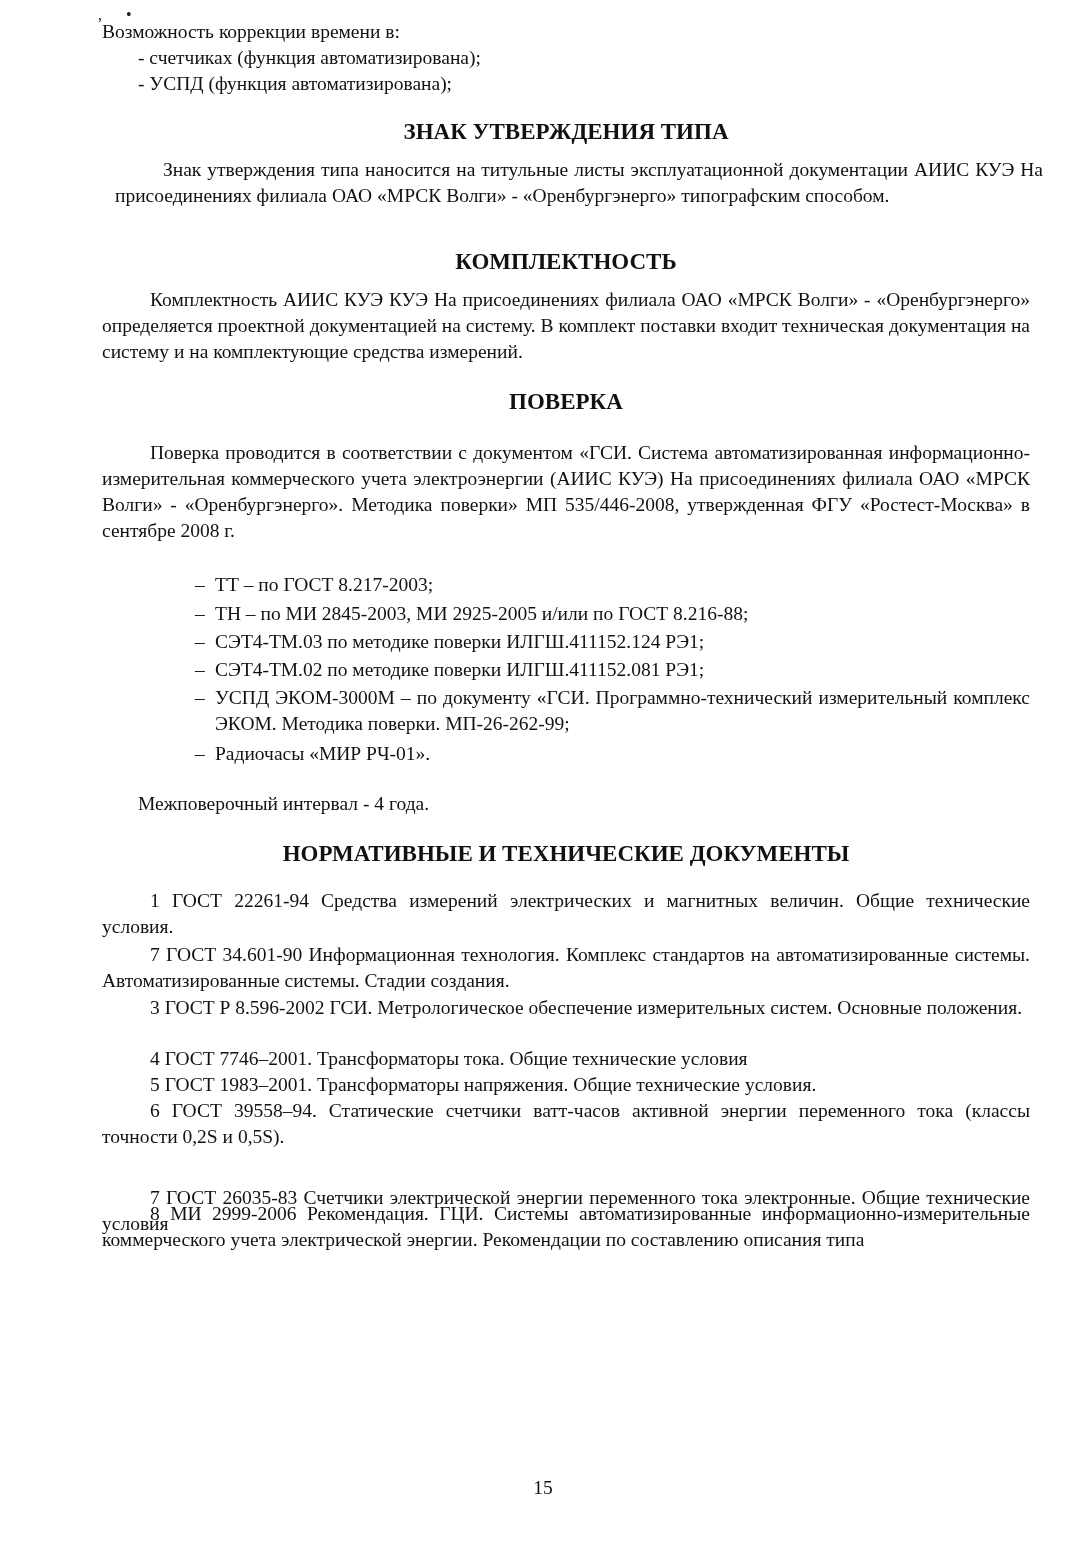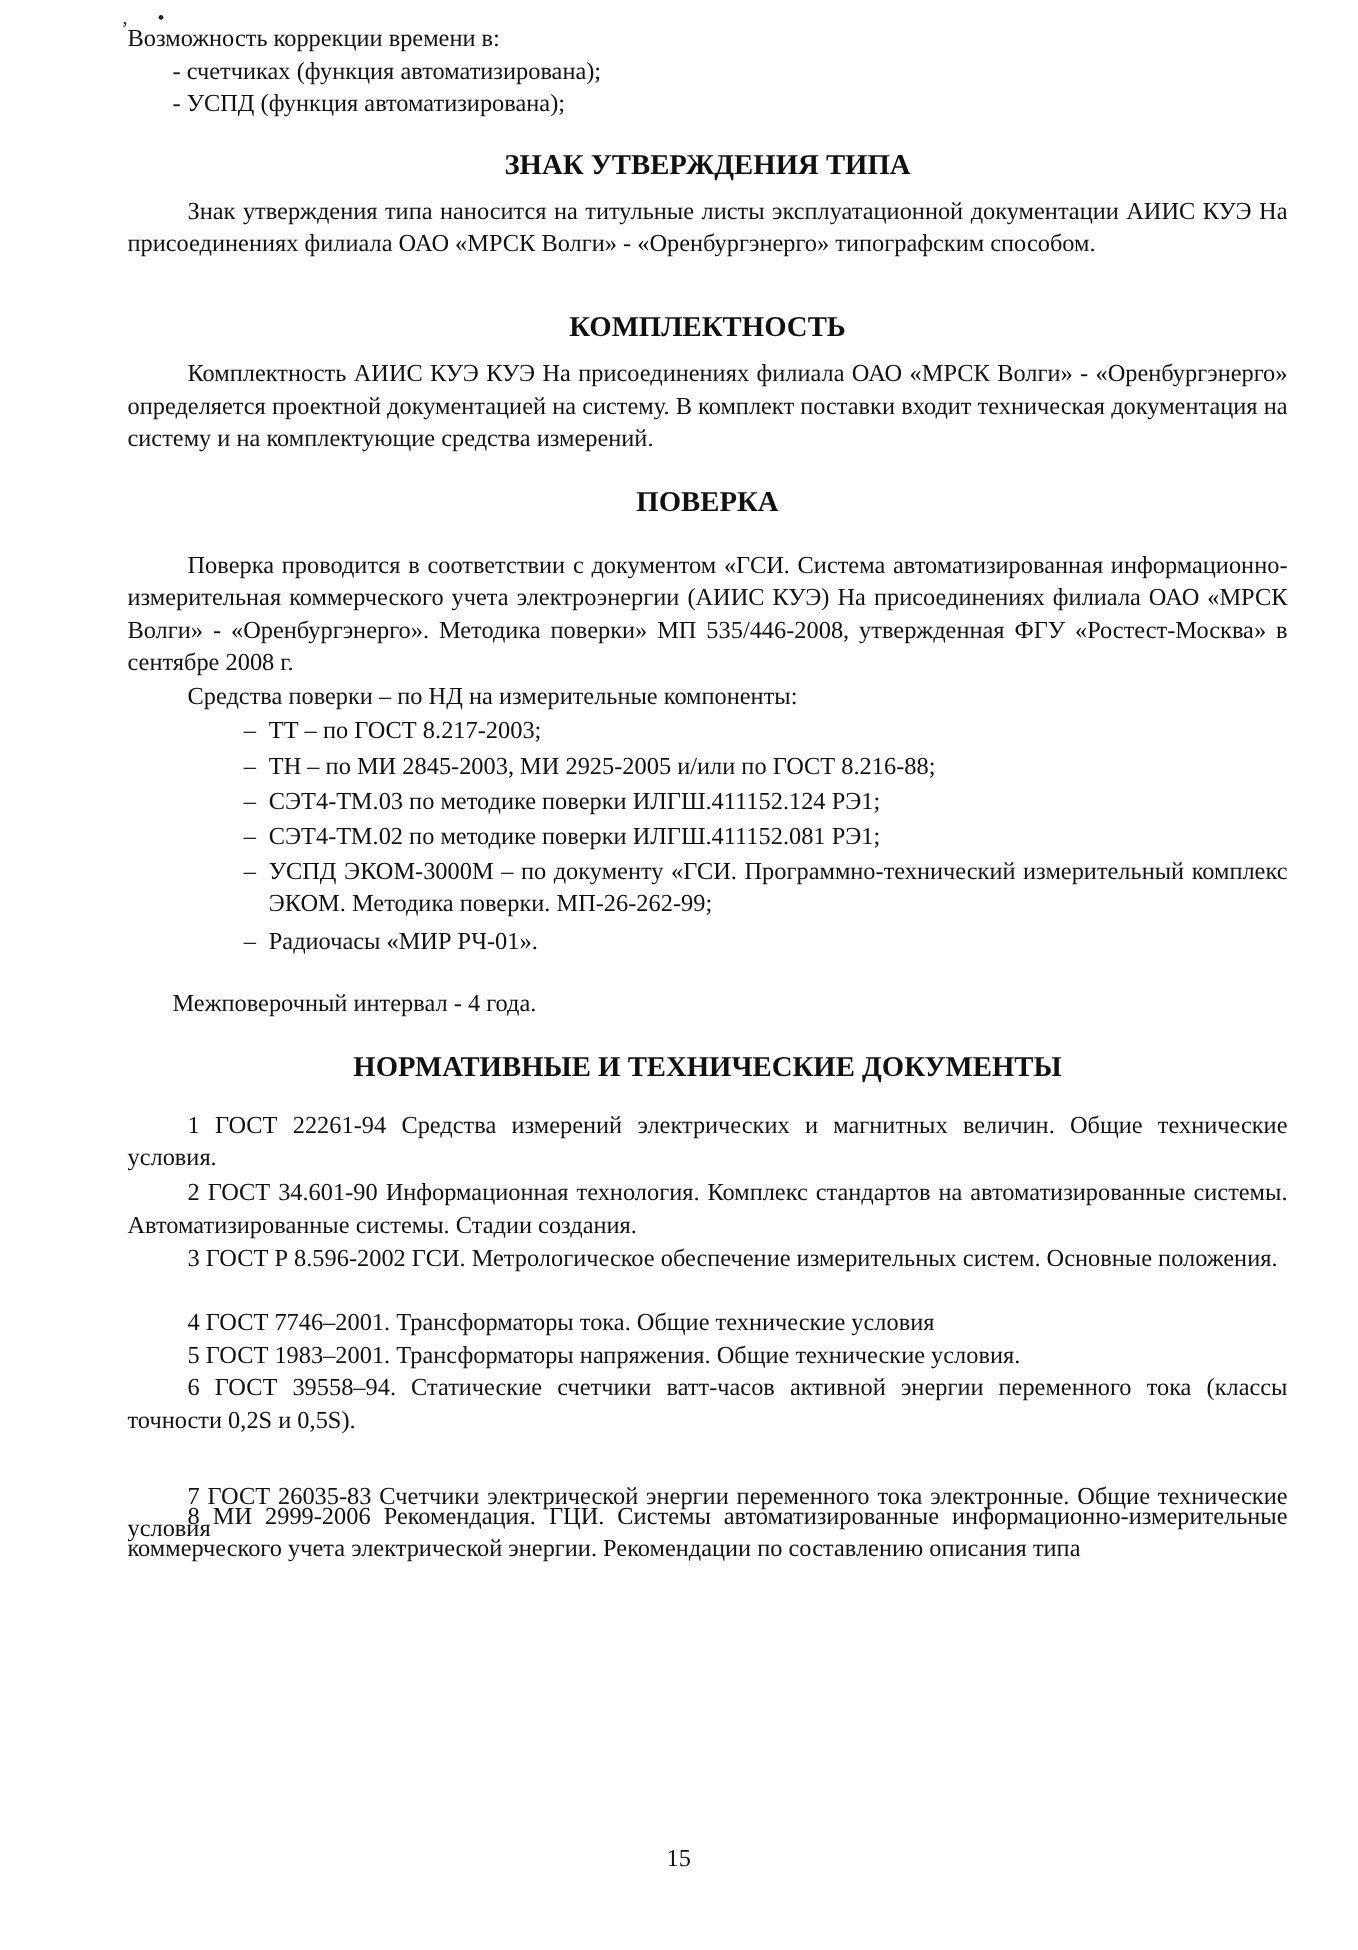--- a/index.html
+++ b/index.html
@@ -25,28 +25,27 @@
 
 <div class="page">
 
   <div class="specks">, •</div>
 
   <div class="line" style="left:102px; top:20px;">Возможность коррекции времени в:</div>
   <div class="line" style="left:138px; top:46px;text-align:center;">- счетчиках (функция автоматизирована);</div>
   <div class="line" style="left:138px; top:72px;">- УСПД (функция автоматизирована);</div>
 
   <div class="heading" style="top:120px;">ЗНАК УТВЕРЖДЕНИЯ ТИПА</div>
-  <div class="just indent" style="top:157px;">Знак утверждения типа наносится на титульные листы эксплуатационной документации АИИС КУЭ На присоединениях филиала ОАО «МРСК Волги» - «Оренбургэнерго» типографским способом.</div>
+  <div class="just indent" style="top:157px;margin-left:13px;">Знак утверждения типа наносится на титульные листы эксплуатационной документации АИИС КУЭ На присоединениях филиала ОАО «МРСК Волги» - «Оренбургэнерго» типографским способом.</div>
 
   <div class="heading" style="top:250px;">КОМПЛЕКТНОСТЬ</div>
   <div class="just indent" style="top:287px;">Комплектность АИИС КУЭ КУЭ На присоединениях филиала ОАО «МРСК Волги» - «Оренбургэнерго» определяется проектной документацией на систему. В комплект поставки входит техническая документация на систему и  на комплектующие средства измерений.</div>
 
   <div class="heading" style="top:390px;">ПОВЕРКА</div>
   <div class="just indent" style="top:440px;">Поверка проводится в соответствии с документом «ГСИ. Система автоматизированная информационно-измерительная коммерческого учета электроэнергии (АИИС КУЭ) На присоединениях филиала ОАО «МРСК Волги» - «Оренбургэнерго». Методика поверки» МП 535/446-2008, утвержденная ФГУ «Ростест-Москва» в сентябре 2008 г.</div>
-  <div class="line" style="left:150px; top:546px;">Средства поверки – по НД на измерительные компоненты:</div>
 
   <div class="list-item" style="top:572px;">
     <span class="dash">–</span>
     <span class="txt">ТТ – по ГОСТ 8.217-2003;</span>
   </div>
   <div class="list-item" style="top:601px;">
     <span class="dash">–</span>
     <span class="txt">ТН – по МИ 2845-2003, МИ 2925-2005 и/или по ГОСТ 8.216-88;</span>
   </div>
   <div class="list-item" style="top:629px;">
@@ -64,21 +63,21 @@
   <div class="list-item" style="top:741px;">
     <span class="dash">–</span>
     <span class="txt">Радиочасы «МИР РЧ-01».</span>
   </div>
 
   <div class="line" style="left:138px; top:792px;">Межповерочный интервал - 4 года.</div>
 
   <div class="heading" style="top:842px;">НОРМАТИВНЫЕ И ТЕХНИЧЕСКИЕ ДОКУМЕНТЫ</div>
 
   <div class="just indent" style="top:888px;">1 ГОСТ 22261-94 Средства измерений электрических и магнитных величин. Общие технические условия.</div>
-  <div class="just indent" style="top:942px;">2 ГОСТ 34.601-90 Информационная технология. Комплекс стандартов на автоматизированные системы. Автоматизированные системы. Стадии создания.</div>
+  <div class="just indent" style="top:942px;">7 ГОСТ 34.601-90 Информационная технология. Комплекс стандартов на автоматизированные системы. Автоматизированные системы. Стадии создания.</div>
   <div class="just indent" style="top:995px;">3 ГОСТ Р 8.596-2002 ГСИ. Метрологическое обеспечение измерительных систем. Основные положения.</div>
   <div class="just indent" style="top:1046px;">4 ГОСТ 7746–2001. Трансформаторы тока. Общие технические условия</div>
   <div class="just indent" style="top:1072px;">5 ГОСТ 1983–2001. Трансформаторы напряжения. Общие технические условия.</div>
   <div class="just indent" style="top:1098px;">6 ГОСТ 39558–94. Статические счетчики ватт-часов активной энергии переменного тока (классы точности 0,2S и 0,5S).</div>
   <div class="just indent" style="top:1150px;margin-top:35px;">7 ГОСТ 26035-83 Счетчики электрической энергии переменного тока электронные. Общие технические условия</div>
   <div class="just indent" style="top:1201px;">8 МИ 2999-2006 Рекомендация. ГЦИ. Системы автоматизированные информационно-измерительные коммерческого учета электрической энергии. Рекомендации по составлению описания типа</div>
 
   <div class="page-number">15</div>
 </div>
 

